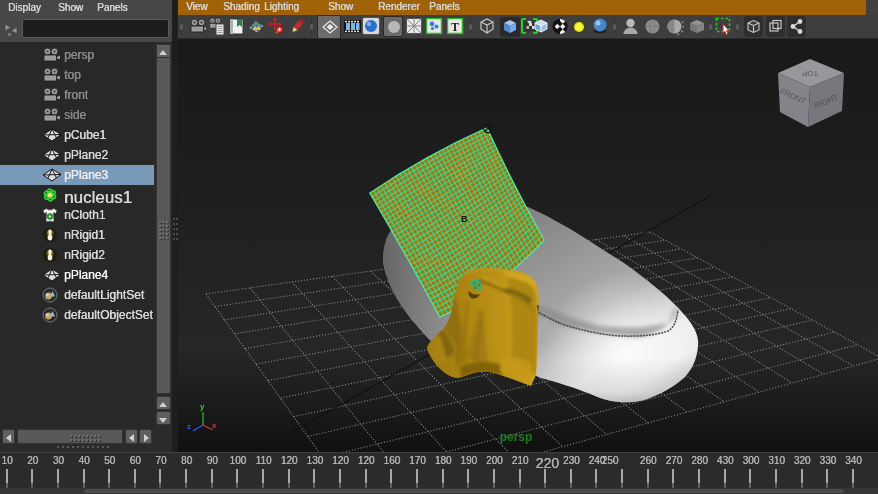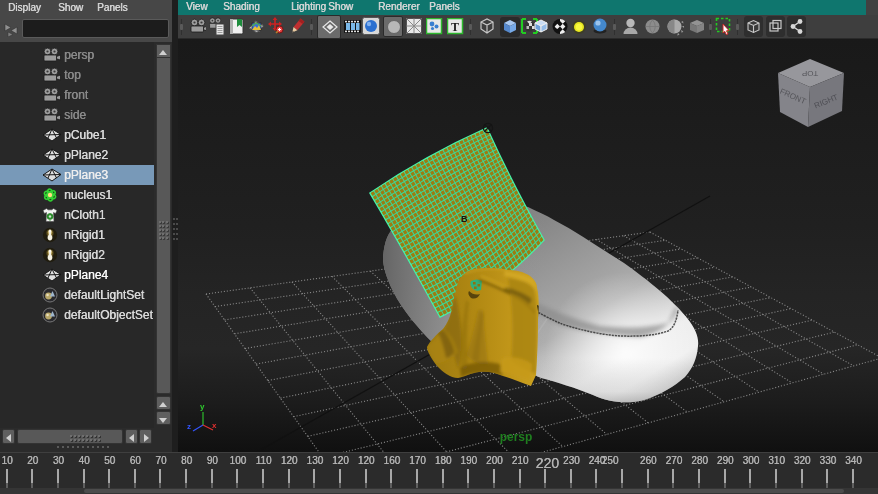--- a/index.html
+++ b/index.html
@@ -91,21 +91,21 @@
 <div style="position:absolute;left:64px;top:168px;font-size:12px;color:#eeeeee;white-space:nowrap;text-shadow:0.4px 0 0 #eeeeee">pPlane3</div>
 <svg style="position:absolute;left:42px;top:187px" width="16" height="16" viewBox="0 0 16 16">
       <circle cx="8" cy="8" r="6.5" fill="#1d4d1d"></circle>
 <g stroke="#35d435" stroke-width="1.6" fill="none">
 <ellipse cx="8" cy="8" rx="6" ry="2.6" transform="rotate(25 8 8)"></ellipse>
 <ellipse cx="8" cy="8" rx="6" ry="2.6" transform="rotate(-35 8 8)"></ellipse>
 <ellipse cx="8" cy="8" rx="6" ry="2.6" transform="rotate(85 8 8)"></ellipse>
       </g>
 <circle cx="8" cy="8" r="2.2" fill="#ffe080"></circle>
     </svg>
-<div style="position:absolute;left:64px;top:188px;font-size:12px;color:#d8d8d8;white-space:nowrap;text-shadow:0.4px 0 0 #d8d8d8">nucleus1</div>
+<div style="position:absolute;left:64px;top:188px;font-size:17px;color:#d8d8d8;white-space:nowrap;text-shadow:0.4px 0 0 #d8d8d8">nucleus1</div>
 <svg style="position:absolute;left:42px;top:207px" width="16" height="16" viewBox="0 0 16 16">
       <path d="M4.5 1.5 L1 3.5 L2.5 6.5 L4.5 5.5 L4 14.5 L12 14.5 L11.5 5.5 L13.5 6.5 L15 3.5 L11.5 1.5 L9.8 2.8 L6.2 2.8 Z" fill="#f2f2f2" stroke="#444" stroke-width="0.6"></path>
 <circle cx="8" cy="9.5" r="3.2" fill="#2d8c2d"></circle>
       <circle cx="8" cy="9.5" r="1.2" fill="#cfe8cf"></circle>
 <path d="M8 6.2 v1.2 M8 12.6 v1.2 M4.8 9.5 h1.2 M10 9.5 h1.2" stroke="#2d8c2d" stroke-width="1"></path>
     </svg>
 <div style="position:absolute;left:64px;top:208px;font-size:12px;color:#d8d8d8;white-space:nowrap;text-shadow:0.4px 0 0 #d8d8d8">nCloth1</div>
 <svg style="position:absolute;left:42px;top:227px" width="16" height="16" viewBox="0 0 16 16">
       <circle cx="8" cy="8" r="7.2" fill="#201c0e"></circle>
 <circle cx="8" cy="6" r="3.6" fill="#6a5a22" opacity="0.9"></circle>
@@ -216,24 +216,24 @@
 <div style="position:absolute;left:173px;top:223px;width:2px;height:2px;background:#4a4a4a"></div>
 <div style="position:absolute;left:176px;top:223px;width:2px;height:2px;background:#4a4a4a"></div>
 <div style="position:absolute;left:173px;top:228px;width:2px;height:2px;background:#4a4a4a"></div>
 <div style="position:absolute;left:176px;top:228px;width:2px;height:2px;background:#4a4a4a"></div>
 <div style="position:absolute;left:173px;top:233px;width:2px;height:2px;background:#4a4a4a"></div>
 <div style="position:absolute;left:176px;top:233px;width:2px;height:2px;background:#4a4a4a"></div>
 <div style="position:absolute;left:173px;top:238px;width:2px;height:2px;background:#4a4a4a"></div>
 <div style="position:absolute;left:176px;top:238px;width:2px;height:2px;background:#4a4a4a"></div>
 
 <div style="position:absolute;left:178px;top:0;width:700px;height:452px;background:#414141">
- <div style="position:absolute;left:0;top:0;width:688px;height:15px;background:#0f766e">
+ <div style="position:absolute;left:0;top:0;width:688px;height:15px;background:#a16207">
   <span class="menu" style="position:absolute;left:8px;top:1px">View</span>
   <span class="menu" style="position:absolute;left:45px;top:1px">Shading</span>
-  <span class="menu" style="position:absolute;left:113px;top:1px">Lighting</span>
+  <span class="menu" style="position:absolute;left:86px;top:1px">Lighting</span>
   <span class="menu" style="position:absolute;left:150px;top:1px">Show</span>
   <span class="menu" style="position:absolute;left:200px;top:1px">Renderer</span>
   <span class="menu" style="position:absolute;left:251px;top:1px">Panels</span>
  </div>
  <div style="position:absolute;left:-178px;top:0;width:878px;height:0"></div>
 </div>
 <div style="position:absolute;left:178px;top:15px;width:700px;height:24px;background:#3e3e3e;border-bottom:1px solid #2a2a2a"></div>
 <div id="tbicons" style="position:absolute;left:0;top:0;width:878px;height:40px;pointer-events:none">
     <div style="position:absolute;left:181px;top:19px;width:1px;height:16px;background:#303030"></div>
     <div style="position:absolute;left:180px;top:24px;width:3px;height:6px;background:#5a5a5a;border-radius:1px"></div>
@@ -680,21 +680,21 @@
 <div style="position:absolute;left:621.1px;top:30px;width:2px;height:5px;background:#5f5f5f"></div>
 <div style="position:absolute;left:638.2px;top:2px;width:20px;text-align:center;font-size:10px;color:#b2b2b2;text-shadow:0.4px 0 0 #b2b2b2">260</div>
 <div style="position:absolute;left:646.8px;top:16px;width:2px;height:14px;background:#a8a8a8"></div>
 <div style="position:absolute;left:646.8px;top:30px;width:2px;height:5px;background:#5f5f5f"></div>
 <div style="position:absolute;left:663.9px;top:2px;width:20px;text-align:center;font-size:10px;color:#b2b2b2;text-shadow:0.4px 0 0 #b2b2b2">270</div>
 <div style="position:absolute;left:672.4px;top:16px;width:2px;height:14px;background:#a8a8a8"></div>
 <div style="position:absolute;left:672.4px;top:30px;width:2px;height:5px;background:#5f5f5f"></div>
 <div style="position:absolute;left:689.5px;top:2px;width:20px;text-align:center;font-size:10px;color:#b2b2b2;text-shadow:0.4px 0 0 #b2b2b2">280</div>
 <div style="position:absolute;left:698.0px;top:16px;width:2px;height:14px;background:#a8a8a8"></div>
 <div style="position:absolute;left:698.0px;top:30px;width:2px;height:5px;background:#5f5f5f"></div>
-<div style="position:absolute;left:715.2px;top:2px;width:20px;text-align:center;font-size:10px;color:#b2b2b2;text-shadow:0.4px 0 0 #b2b2b2">290</div>
+<div style="position:absolute;left:715.2px;top:2px;width:20px;text-align:center;font-size:10px;color:#b2b2b2;text-shadow:0.4px 0 0 #b2b2b2">430</div>
 <div style="position:absolute;left:723.7px;top:16px;width:2px;height:14px;background:#a8a8a8"></div>
 <div style="position:absolute;left:723.7px;top:30px;width:2px;height:5px;background:#5f5f5f"></div>
 <div style="position:absolute;left:740.9px;top:2px;width:20px;text-align:center;font-size:10px;color:#b2b2b2;text-shadow:0.4px 0 0 #b2b2b2">300</div>
 <div style="position:absolute;left:749.4px;top:16px;width:2px;height:14px;background:#a8a8a8"></div>
 <div style="position:absolute;left:749.4px;top:30px;width:2px;height:5px;background:#5f5f5f"></div>
 <div style="position:absolute;left:766.5px;top:2px;width:20px;text-align:center;font-size:10px;color:#b2b2b2;text-shadow:0.4px 0 0 #b2b2b2">310</div>
 <div style="position:absolute;left:775.0px;top:16px;width:2px;height:14px;background:#a8a8a8"></div>
 <div style="position:absolute;left:775.0px;top:30px;width:2px;height:5px;background:#5f5f5f"></div>
 <div style="position:absolute;left:792.1px;top:2px;width:20px;text-align:center;font-size:10px;color:#b2b2b2;text-shadow:0.4px 0 0 #b2b2b2">320</div>
 <div style="position:absolute;left:800.6px;top:16px;width:2px;height:14px;background:#a8a8a8"></div>

